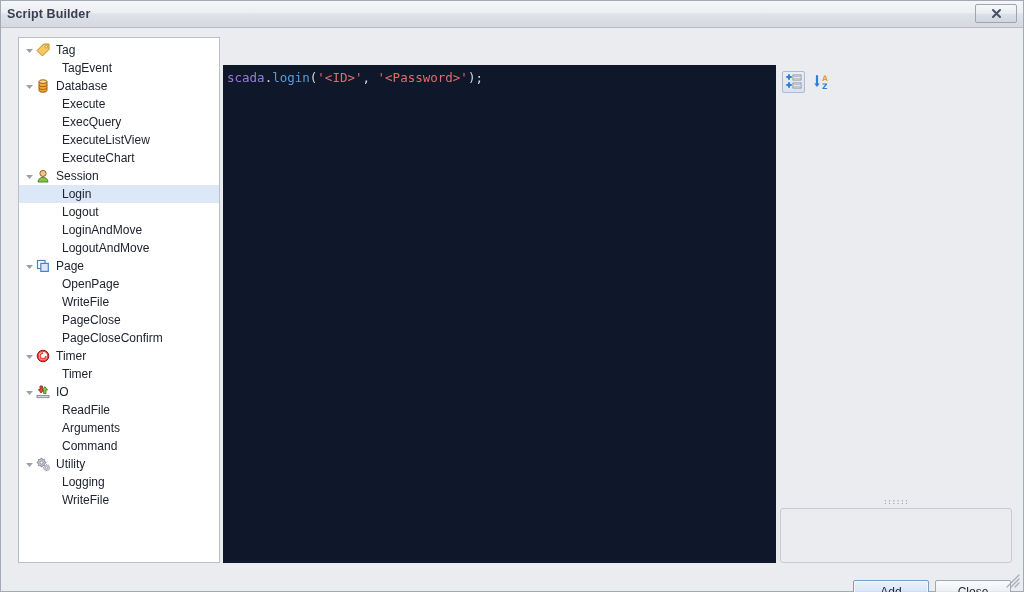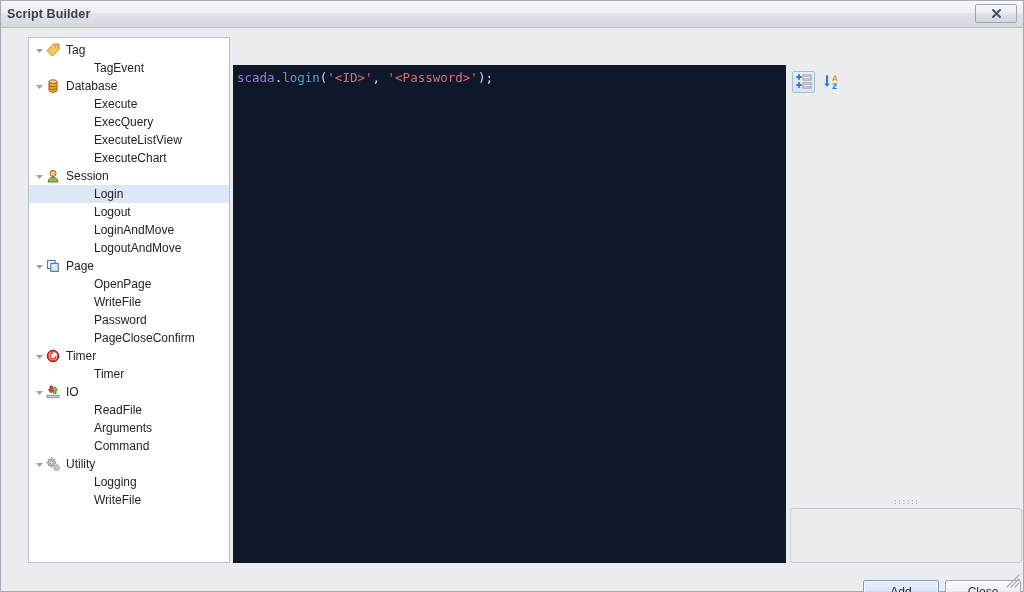--- a/index.html
+++ b/index.html
@@ -52,42 +52,41 @@
     color: #46506b;
     font-size: 11px;
     font-weight: bold;
     cursor: pointer;
   }
 
   
   .body-area {
     flex: 1 1 auto;
     position: relative;
-    margin-left: 10px;
   }
 
   
   .tree-panel {
     position: absolute;
     left: 17px; top: 9px;
     width: 202px; height: 526px;
     background: #ffffff;
     border: 1px solid #b9bec9;
     overflow: hidden;
   }
   .tree-inner { padding-top: 3px; }
   .tree-row {
     height: 18px;
     display: flex;
     align-items: center;
     position: relative;
     white-space: nowrap;
     cursor: default;
   }
-  .tree-row.child { padding-left: 65px; }
+  .tree-row.child { padding-left: 43px; }
   .tree-row.parent { padding-left: 4px; }
   .tree-row .lbl {
     font-size: 12px;
     color: #20242f;
     line-height: 18px;
   }
   .tree-row.selected {
     background: #dce8f8;
   }
   .tree-row.selected::before {
@@ -376,21 +375,21 @@
             </span>
             <span class="lbl">Page</span>
           </div>
           <div class="tree-row child">
             <span class="lbl">OpenPage</span>
           </div>
           <div class="tree-row child">
             <span class="lbl">WriteFile</span>
           </div>
           <div class="tree-row child">
-            <span class="lbl">Password</span>
+            <span class="lbl">PageClose</span>
           </div>
           <div class="tree-row child">
             <span class="lbl">PageCloseConfirm</span>
           </div>
           <div class="tree-row parent">
             <span class="expander">
               <svg width="9" height="9" viewBox="0 0 9 9">
                 <path d="M1 3 L8 3 L4.5 7 Z" fill="#9aa0ac"></path>
               </svg>
             </span>

